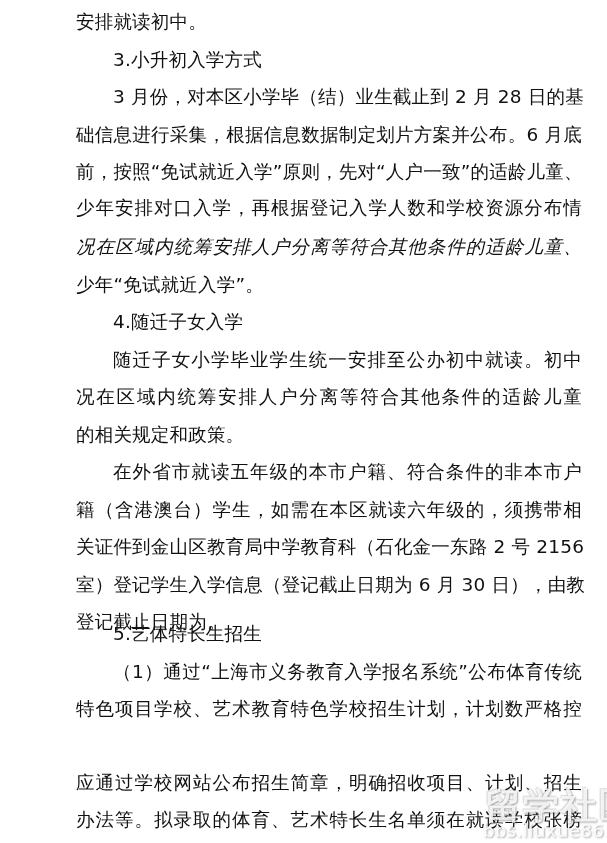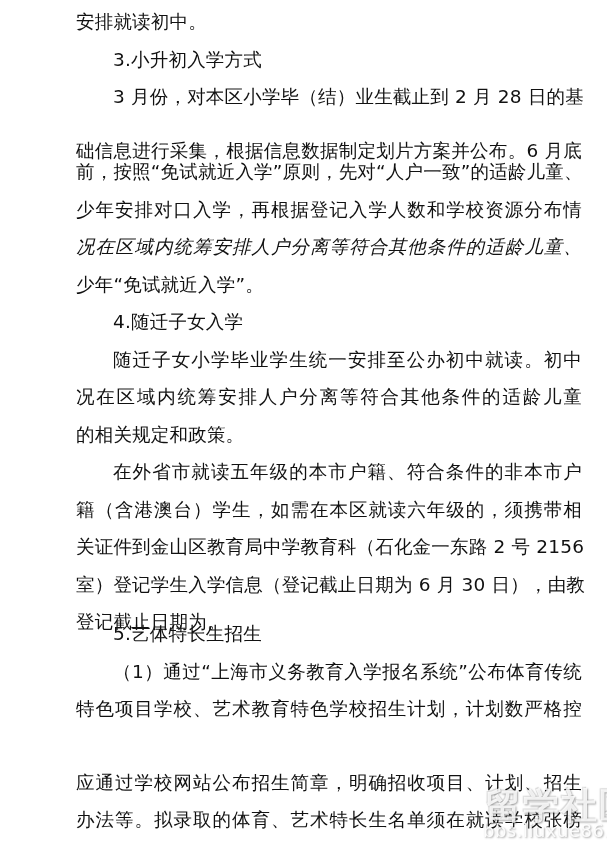--- a/index.html
+++ b/index.html
@@ -67,23 +67,23 @@
       letter-spacing: 0.5px;
     }
   </style>
 </head>
 <body>
 
 <div class="page">
   <div class="line short" style="top:7px;">安排就读初中。</div>
   <div class="line indent heading" style="top:45px;">3.小升初入学方式</div>
   <div class="line indent" style="top:82px;">3 月份，对本区小学毕（结）业生截止到 2 月 28 日的基</div>
-  <div class="line" style="top:136px;">础信息进行采集，根据信息数据制定划片方案并公布。6 月底</div>
+  <div class="line" style="top:120px;">础信息进行采集，根据信息数据制定划片方案并公布。6 月底</div>
   <div class="line" style="top:157px;">前，按照“免试就近入学”原则，先对“人户一致”的适龄儿童、</div>
-  <div class="line" style="top:195px;">少年安排对口入学，再根据登记入学人数和学校资源分布情</div>
+  <div class="line" style="top:195px;font-family:Liberation Mono, monospace;">少年安排对口入学，再根据登记入学人数和学校资源分布情</div>
   <div class="line" style="top:232px;font-style:italic;">况在区域内统筹安排人户分离等符合其他条件的适龄儿童、</div>
   <div class="line short" style="top:270px;">少年“免试就近入学”。</div>
   <div class="line indent heading" style="top:307px;">4.随迁子女入学</div>
   <div class="line indent" style="top:345px;">随迁子女小学毕业学生统一安排至公办初中就读。初中</div>
   <div class="line" style="top:382px;">况在区域内统筹安排人户分离等符合其他条件的适龄儿童</div>
   <div class="line short" style="top:420px;">的相关规定和政策。</div>
   <div class="line indent" style="top:457px;">在外省市就读五年级的本市户籍、符合条件的非本市户</div>
   <div class="line" style="top:495px;">籍（含港澳台）学生，如需在本区就读六年级的，须携带相</div>
   <div class="line" style="top:532px;">关证件到金山区教育局中学教育科（石化金一东路 2 号 2156</div>
   <div class="line" style="top:570px;">室）登记学生入学信息（登记截止日期为 6 月 30 日），由教</div>

